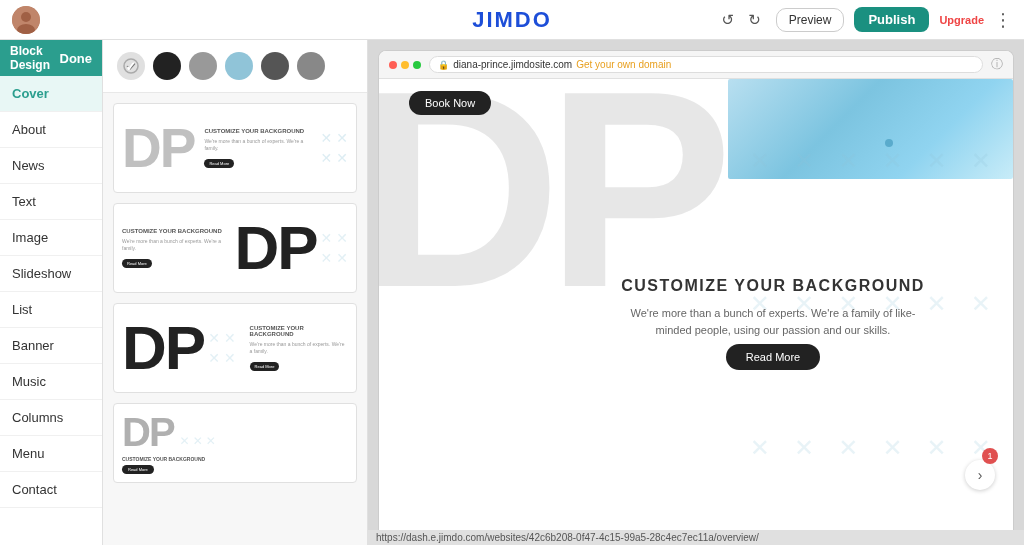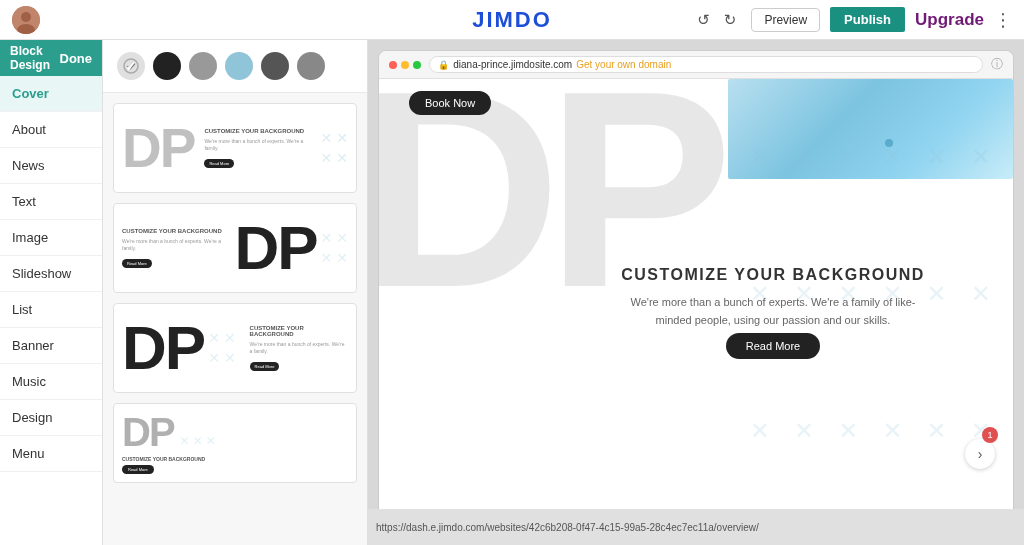--- a/index.html
+++ b/index.html
@@ -25,29 +25,29 @@
       position: absolute; left: 50%; transform: translateX(-50%);
       font-size: 22px; font-weight: 700; letter-spacing: 2px; color: #1d4ed8;
     }
     .top-nav .right-actions { margin-left: auto; display: flex; align-items: center; gap: 10px; }
     .top-nav .undo-redo { display: flex; gap: 4px; }
     .top-nav .icon-btn {
       background: none; border: none; cursor: pointer; color: #555;
       font-size: 15px; padding: 4px 5px; border-radius: 3px;
     }
     .top-nav .preview-btn {
-      background: none; border: 1px solid #ccc; border-radius: 4px;
+      background: none; border: 1px solid #ccc; border-radius: 10px;
       font-size: 12px; padding: 4px 12px; cursor: pointer; color: #333;
     }
     .top-nav .publish-btn {
-      background: #1a9080; color: #fff; border: none; border-radius: 2px;
+      background: #1a9080; color: #fff; border: none; border-radius: 8px;
       font-size: 13px; font-weight: 600; padding: 5px 14px; cursor: pointer;
     }
     .top-nav .upgrade-btn {
-      background: none; border: none; color: #701a75; font-size: 17px;
+      background: none; border: none; color: #ef4444; font-size: 11px;
       font-weight: 600; cursor: pointer;
     }
     .top-nav .more-btn {
       background: none; border: none; cursor: pointer; font-size: 18px; color: #555;
     }
 
     
     .main-layout { display: flex; height: calc(545px - 40px); }
 
     
@@ -169,21 +169,21 @@
     .preview-subtitle {
       font-size: 11px; color: #666; line-height: 1.6; margin-bottom: 4px;
     }
     .preview-read-btn {
       background: #222; color: #fff; border: none; border-radius: 20px;
       font-size: 11px; padding: 7px 20px; cursor: pointer; font-weight: 500;
     }
 
     
     .status-bar {
-      background: #e0e0e0; height: 36px; display: flex; align-items: center; padding: 0 8px;
+      background: #e0e0e0; height: 15px; display: flex; align-items: center; padding: 0 8px;
       font-size: 10px; color: #555;
     }
     
     .next-arrow {
       position: absolute; right: 18px; bottom: 40px;
       width: 30px; height: 30px; background: #fff; border-radius: 50%;
       display: flex; align-items: center; justify-content: center;
       box-shadow: 0 1px 4px rgba(0,0,0,0.2); cursor: pointer; z-index: 10;
     }
     .next-arrow-badge {
@@ -226,22 +226,23 @@
     <div class="nav-items" data-interactable="false">
       <div class="nav-item active" data-interactable="true">Cover</div>
       <div class="nav-item" data-interactable="true">About</div>
       <div class="nav-item" data-interactable="true">News</div>
       <div class="nav-item" data-interactable="true">Text</div>
       <div class="nav-item" data-interactable="true">Image</div>
       <div class="nav-item" data-interactable="true">Slideshow</div>
       <div class="nav-item" data-interactable="true">List</div>
       <div class="nav-item" data-interactable="true">Banner</div>
       <div class="nav-item" data-interactable="true">Music</div>
-      <div class="nav-item" data-interactable="true">Design</div>
+      <div class="nav-item" data-interactable="true">Columns</div>
       <div class="nav-item" data-interactable="true">Menu</div>
+      <div class="nav-item" data-interactable="true">Contact</div>
     </div>
   </div>
 
   <div class="center-panel" data-interactable="false">
     <div class="color-swatches" data-interactable="false">
 
       <div class="swatch selected" data-interactable="true" style="background:#e0e0e0; display:flex;align-items:center;justify-content:center;">
         <svg width="16" height="16" viewBox="0 0 16 16" data-interactable="false">
             <circle cx="8" cy="8" r="7" fill="none" stroke="#aaa" stroke-width="1.5"></circle>
             <path d="M4.5 8.5 L7 11 L11.5 6" stroke="#777" stroke-width="1.5" fill="none" stroke-linecap="round" stroke-linejoin="round"></path>

